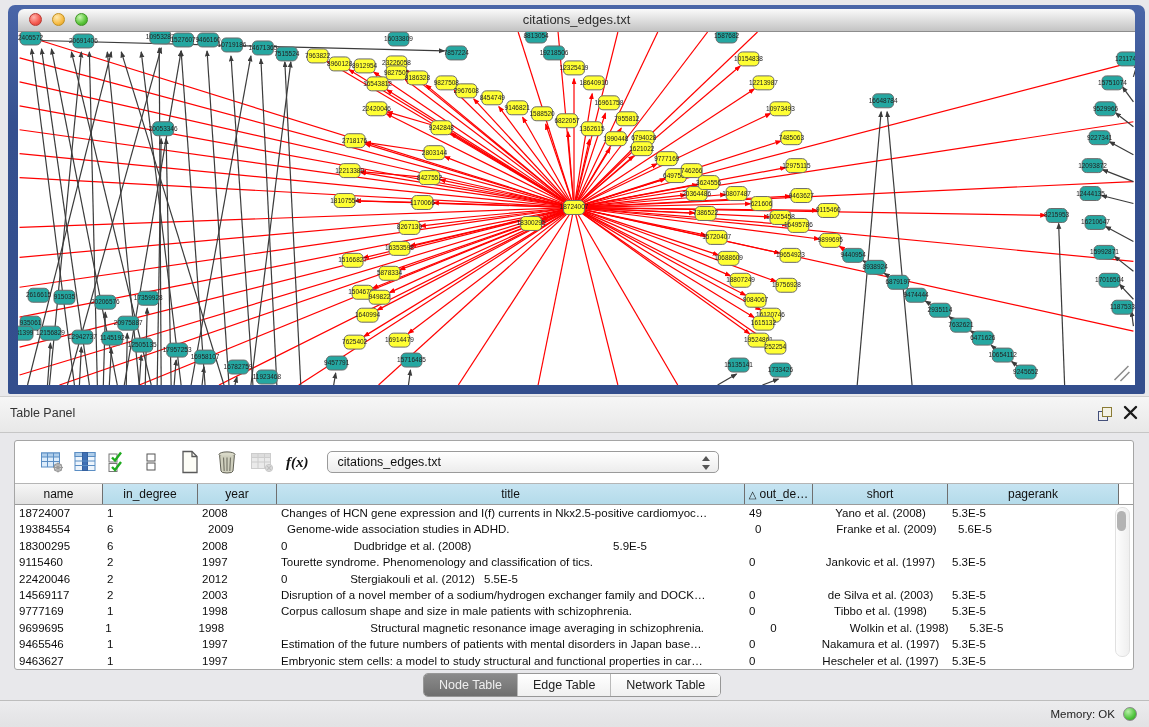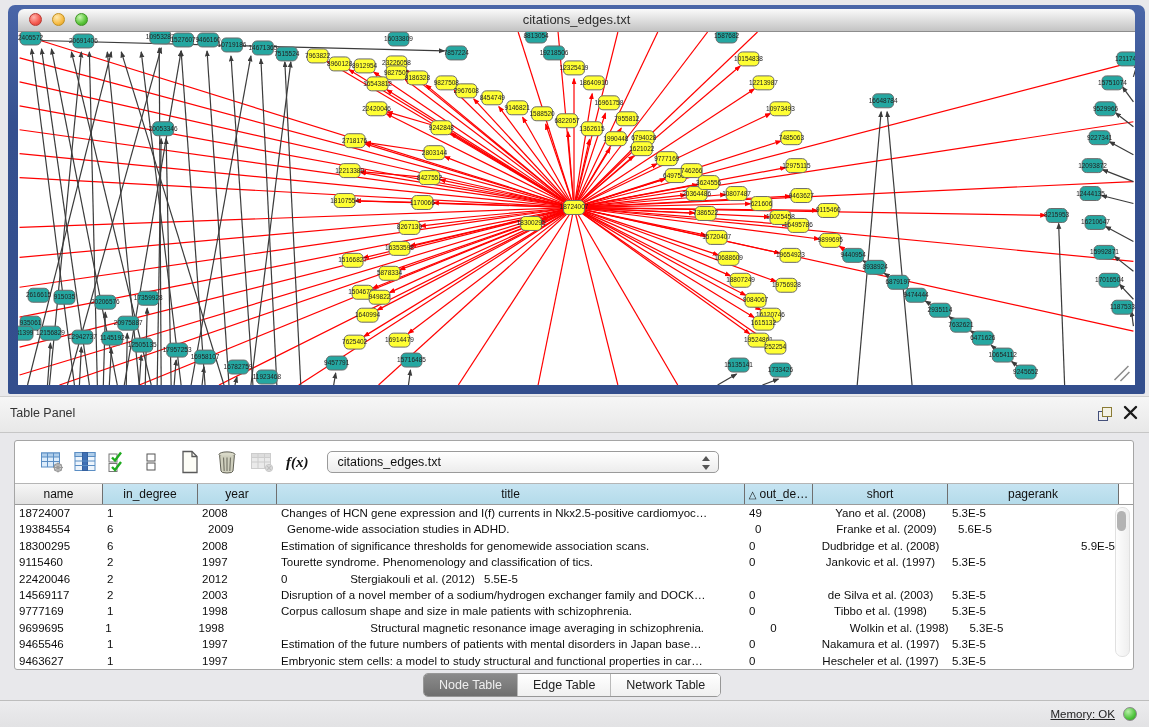--- a/index.html
+++ b/index.html
@@ -65,21 +65,21 @@
   .tabs{position:absolute;left:423px;top:673px;height:22px;display:flex;
     border:1px solid #979797;border-radius:5px;overflow:hidden;background:#fff;}
   .tab{font-size:12.5px;color:#222;line-height:22px;padding:0 15px;background:linear-gradient(#ffffff,#f0f0f0);
     border-right:1px solid #b9b9b9;}
   .tab:last-child{border-right:none;}
   .tab.sel{background:linear-gradient(#8b8b8b,#6f6f6f);color:#efefef;}
 
   
   .statusbar{position:absolute;left:0;top:700px;width:1149px;height:27px;
     background:linear-gradient(#ececee,#e2e2e4);border-top:1px solid #bdbdbd;box-sizing:border-box;}
-  .mem-label{position:absolute;right:34px;top:7px;font-size:11.5px;color:#222;text-decoration:underline;}
+  .mem-label{position:absolute;right:34px;top:7px;font-size:11.5px;color:#222;}
   .mem-dot{position:absolute;right:12px;top:6px;width:14px;height:14px;border-radius:50%;
     background:radial-gradient(circle at 35% 30%,#b8f0a8,#4ec43c 60%,#2f9420);border:1px solid #8a8a8a;box-sizing:border-box;}
 </style>
 </head>
 <body>
 
 <div class="net-window">
   <div class="titlebar">
     <span class="tl tl-red"></span>
     <span class="tl tl-yellow"></span>
@@ -865,21 +865,20 @@
           <div class="td" style="width: 79px; text-align: left; margin-left: 6px;">2009</div>
           <div class="td" style="width: 468px; text-align: left;">Genome-wide association studies in ADHD.</div>
           <div class="td" style="width: 68px; text-align: left;">0</div>
           <div class="td" style="width: 135px; text-align: center;">Franke et al. (2009)</div>
           <div class="td" style="width: 171px; text-align: left;">5.6E-5</div>
         </div>
         <div class="tr">
           <div class="td" style="width: 88px; text-align: left;">18300295</div>
           <div class="td" style="width: 95px; text-align: left;">6</div>
           <div class="td" style="width: 79px; text-align: left;">2008</div>
-          <div class="td" style="width: 468px; text-align: left;">Estimation of significance thresholds for genomewide association scans.</div>
           <div class="td" style="width: 68px; text-align: left;">0</div>
           <div class="td" style="width: 135px; text-align: center;">Dudbridge et al. (2008)</div>
           <div class="td" style="width: 171px; text-align: right;">5.9E-5</div>
         </div>
         <div class="tr">
           <div class="td" style="width: 88px; text-align: left;">9115460</div>
           <div class="td" style="width: 95px; text-align: left;">2</div>
           <div class="td" style="width: 79px; text-align: left;">1997</div>
           <div class="td" style="width: 468px; text-align: left;">Tourette syndrome. Phenomenology and classification of tics.</div>
           <div class="td" style="width: 68px; text-align: left;">0</div>

